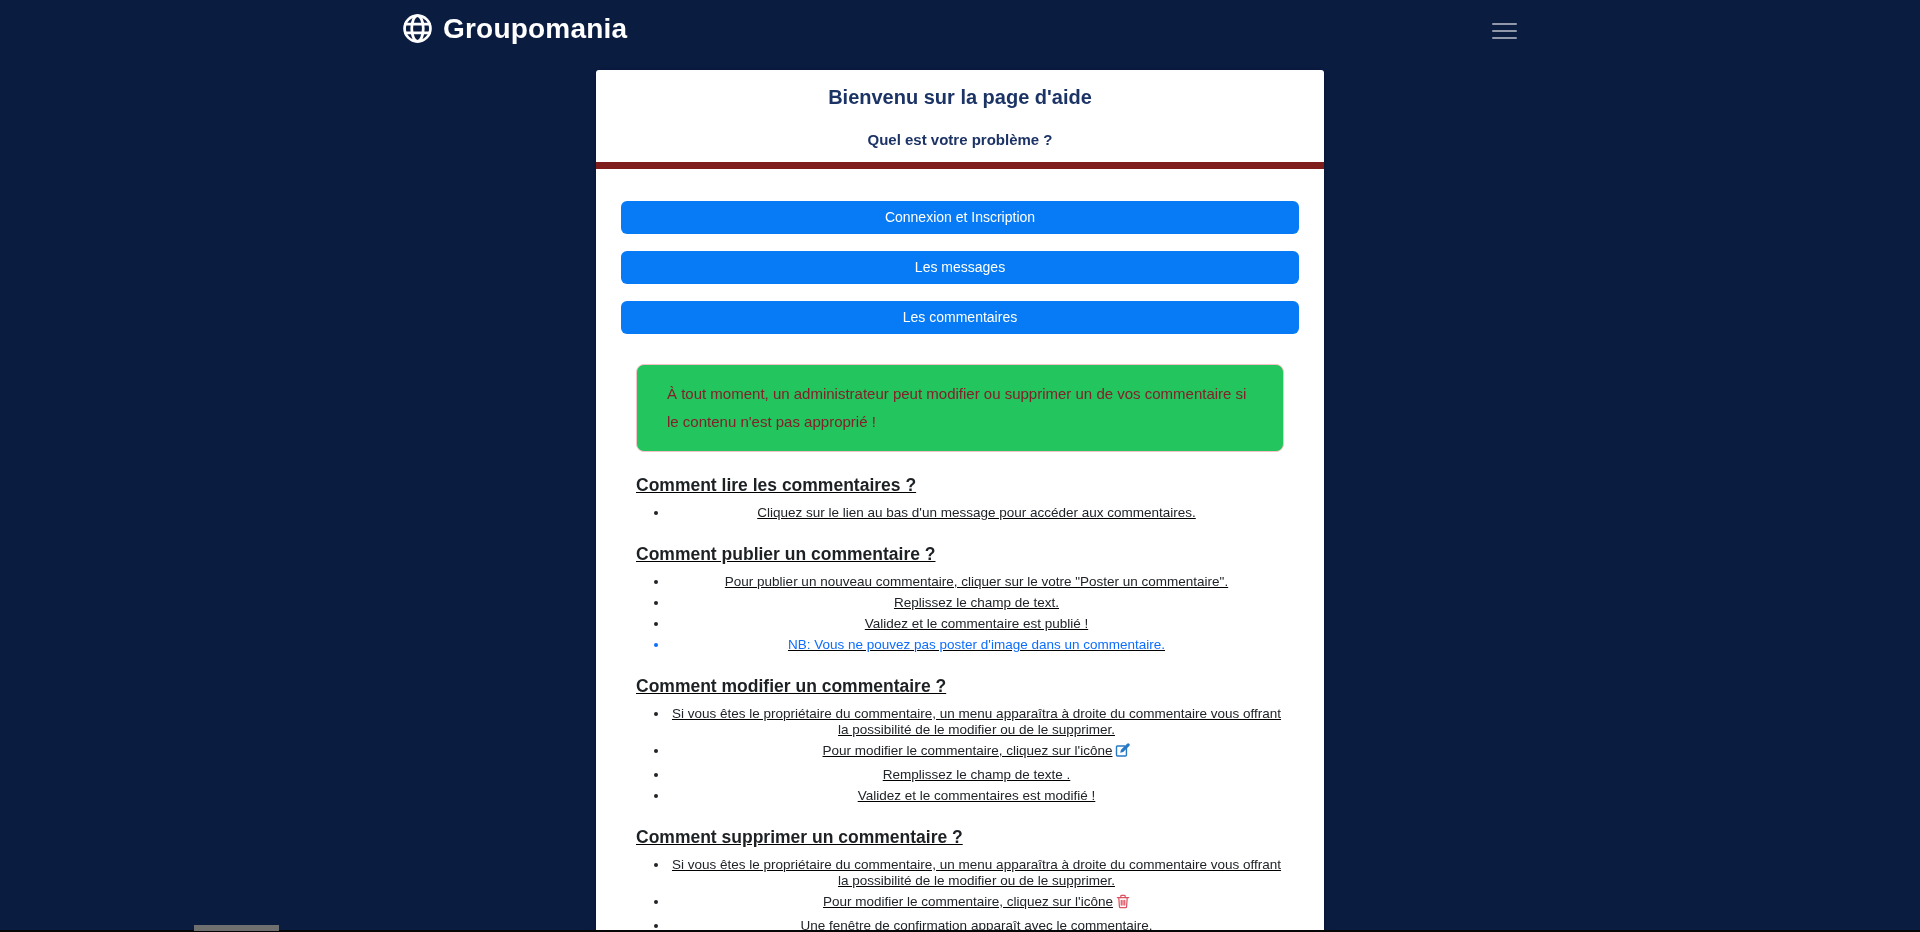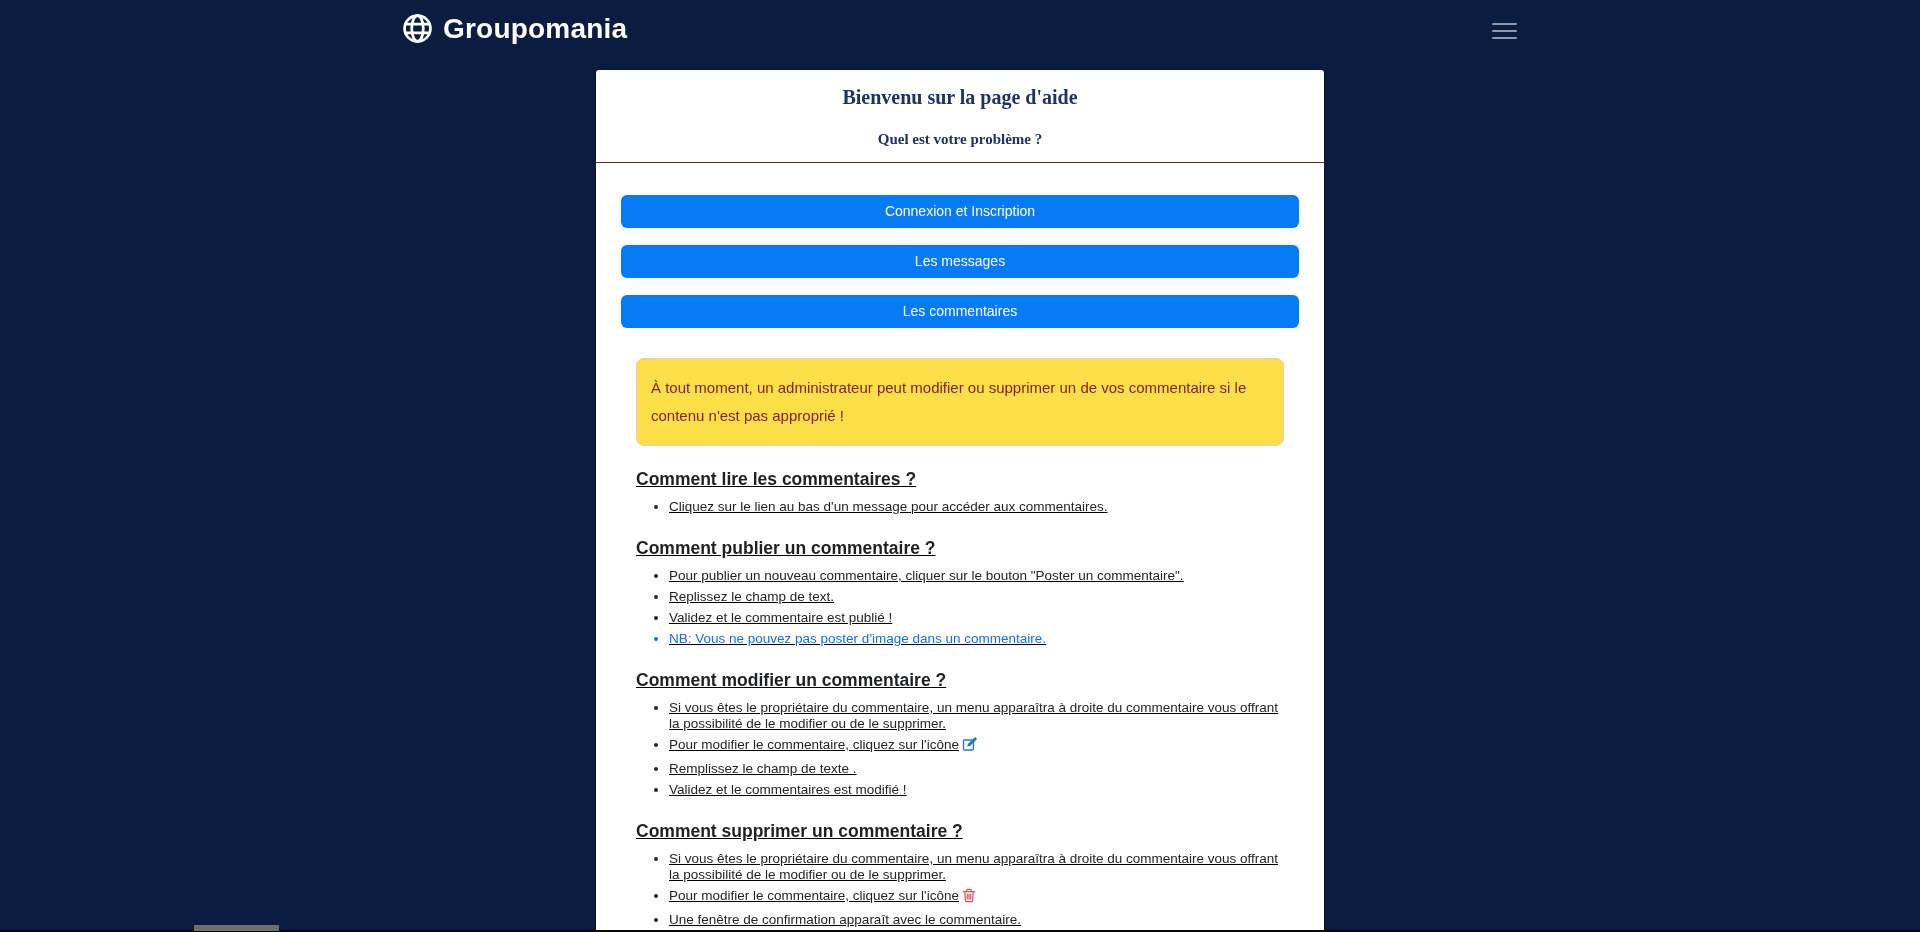--- a/index.html
+++ b/index.html
@@ -28,46 +28,46 @@
     display: block; width: 25px; height: 2px;
     background: rgba(255,255,255,0.55); border-radius: 1px;
   }
   
   .help-card {
     width: 728px; margin: 13px auto 0 auto;
     background: #ffffff; border-radius: 3px 3px 0 0;
     min-height: 880px;
     box-shadow: 0 1px 4px rgba(0,0,0,0.35);
   }
-  .card-header { padding: 16px 10px 14px 10px; text-align: center; border-bottom: 1px solid #7f1d1d; font-family: Liberation Serif, serif; }
+  .card-header { padding: 16px 10px 14px 10px; text-align: center; border-bottom: 7px solid #7f1d1d; }
   .card-title { font-size: 20px; font-weight: 600; color: #1c3365; }
   .card-subtitle { font-size: 15px; font-weight: 600; color: #1c3365; margin-top: 22px; }
   .card-body { padding: 32px 25px 20px 25px; }
   
   .accordion-btn {
     display: block; width: 100%;
     background: #077bf6; color: #ffffff;
     border: none; border-radius: 6px;
     text-align: center; font-family: "Liberation Sans", sans-serif;
     font-size: 14px; padding: 8px 12px 9px 12px;
     margin-bottom: 17px; cursor: pointer;
   }
   
   .accordion-panel { padding: 13px 15px 0 15px; }
   .alert-danger {
-    background: #fde047; color: #842029;
+    background: #22c55e; color: #842029;
     border: 1px solid #f5c2c7; border-radius: 8px;
-    padding: 15px 14px; font-size: 15px; line-height: 28px;
+    padding: 15px 30px; font-size: 15px; line-height: 28px;
     margin-bottom: 23px;
   }
   .help-section { margin-bottom: 23px; text-decoration: underline; }
   .help-section h3 {
     font-size: 17.5px; font-weight: 600; color: #1d2124; margin-bottom: 9px;
   }
-  .help-section ul { margin: 0; padding-left: 33px; }
+  .help-section ul { margin: 0; padding-left: 33px; text-align: center; }
   .help-section li {
     font-size: 13.5px; color: #212529; line-height: 16px;
     margin-bottom: 5px;
   }
   .help-section li.link-blue { color: #0d6efd; }
   .inline-icon { display: inline-block; vertical-align: -3px; margin-left: 3px; }
   
   .bottom-strip {
     position: fixed; left: 0; bottom: 0; width: 1920px; height: 2px;
     background: #060606;
@@ -116,21 +116,21 @@
       <div id="sections">
           <section class="help-section">
             <h3>Comment lire les commentaires ?</h3>
             <ul>
               <li>Cliquez sur le lien au bas d'un message pour accéder aux commentaires.</li>
             </ul>
           </section>
           <section class="help-section">
             <h3>Comment publier un commentaire ?</h3>
             <ul>
-              <li>Pour publier un nouveau commentaire, cliquer sur le bouton "Poster un commentaire".</li>
+              <li>Pour publier un nouveau commentaire, cliquer sur le votre "Poster un commentaire".</li>
               <li>Replissez le champ de text.</li>
               <li>Validez et le commentaire est publié !</li>
               <li class="link-blue">NB: Vous ne pouvez pas poster d'image dans un commentaire.</li>
             </ul>
           </section>
           <section class="help-section">
             <h3>Comment modifier un commentaire ?</h3>
             <ul>
               <li>Si vous êtes le propriétaire du commentaire, un menu apparaîtra à droite du commentaire vous offrant la possibilité de le modifier ou de le supprimer.</li>
               <li>Pour modifier le commentaire, cliquez sur l'icône<span class="inline-icon"><svg width="15" height="15" viewBox="0 0 16 16">

